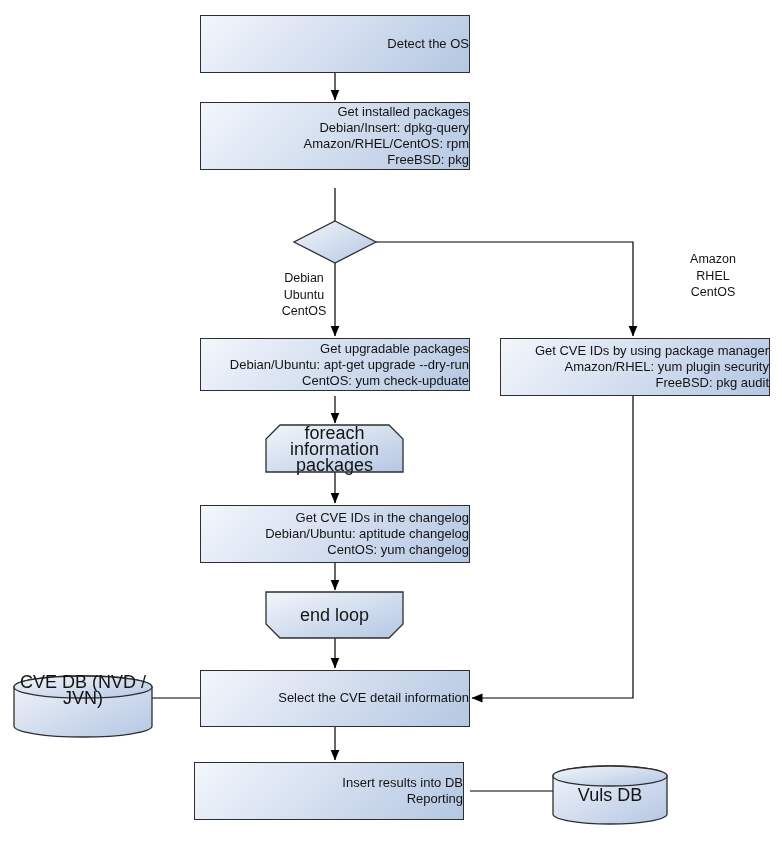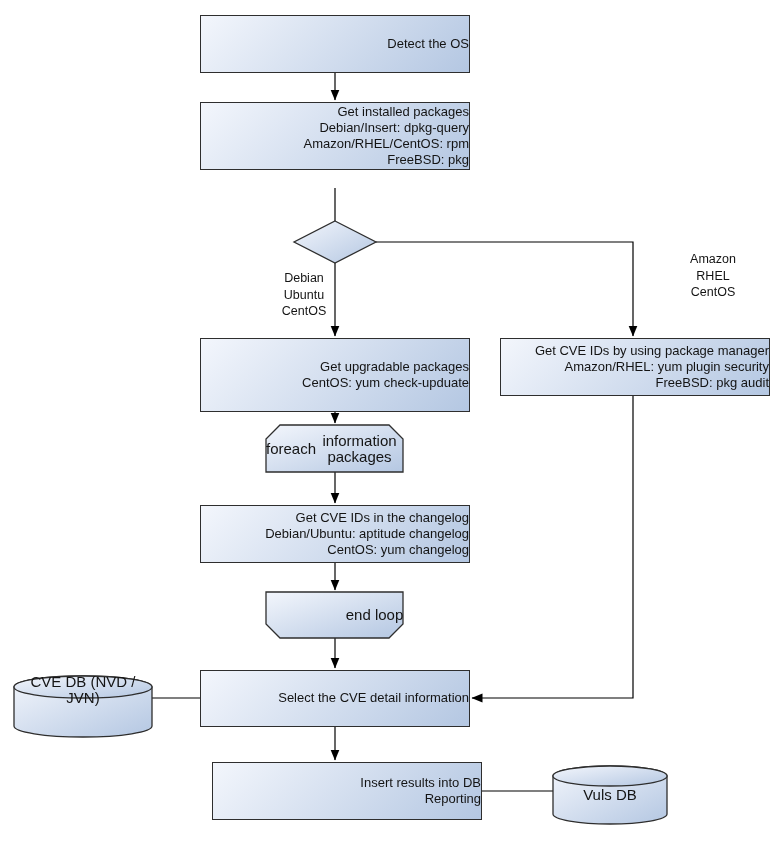--- a/index.html
+++ b/index.html
@@ -25,37 +25,37 @@
 
   .node{
     position:absolute;box-sizing:border-box;
     background:linear-gradient(135deg,var(--node-fill-light,#f3f6fc) 0%,var(--node-fill-dark,#b4c7e2) 100%);
     border:1.4px solid var(--node-border,#2e2e2e);
     display:flex;flex-direction:column;align-items:flex-end;justify-content:center;
     text-align:center;font-size:13px;line-height:16.5px;
   }
   .overlay{
     position:absolute;box-sizing:border-box;background:transparent;border:none;
-    display:flex;flex-direction:row;align-items:center;justify-content:center;
-    text-align:center;font-size:15px;line-height:16px;
+    display:flex;flex-direction:column;align-items:center;justify-content:center;
+    text-align:center;font-size:18px;line-height:16px;
   }
   .edge-label{
     position:absolute;font-size:12.5px;line-height:16.5px;text-align:center;
   }
 
   #n-detect   {left:200px;top:15px; width:270px;height:58px;}
   #n-installed{left:200px;top:102px;width:270px;height:68px;line-height:16px;}
-  #n-upgradable{left:200px;top:338px;width:270px;height:74px;line-height:16px;}
+  #n-upgradable{left:200px;top:338px;width:270px;height:53px;line-height:16px;}
   #n-cvepkg   {left:500px;top:338px;width:270px;height:58px;line-height:16px;}
   #n-changelog{left:200px;top:505px;width:270px;height:58px;line-height:16px;}
   #n-select   {left:200px;top:670px;width:270px;height:57px;}
-  #n-insert   {left:212px;top:762px;width:270px;height:58px;}
+  #n-insert   {left:194px;top:762px;width:270px;height:58px;}
 
   #t-foreach {left:266px;top:425px;width:137px;height:47px;}
-  #t-endloop {left:266px;top:592px;width:137px;height:46px;margin-left:40px;}
+  #t-endloop {left:266px;top:592px;width:137px;height:46px;}
   #t-cvedb   {left:14px; top:666px;width:138px;height:48px;}
   #t-vulsdb  {left:553px;top:772px;width:114px;height:46px;justify-content:center;}
 
   #l-left-branch {left:276px;top:270px;width:56px;}
   #l-right-branch{left:634px;top:251px;width:88px;margin-left:35px;}
 </style>
 </head>
 <body>
 
 <div class="canvas">
@@ -106,20 +106,21 @@
 
   <div class="node" id="n-installed">
     <div>Get installed packages</div>
     <div>Debian/Insert: dpkg-query</div>
     <div>Amazon/RHEL/CentOS: rpm</div>
     <div>FreeBSD: pkg</div>
   </div>
 
   <div class="node" id="n-upgradable">
     <div>Get upgradable packages</div>
+    <div>Debian/Ubuntu: apt-get upgrade --dry-run</div>
     <div>CentOS: yum check-upduate</div>
   </div>
 
   <div class="node" id="n-changelog">
     <div>Get CVE IDs in the changelog</div>
     <div>Debian/Ubuntu: aptitude changelog</div>
     <div>CentOS: yum changelog</div>
   </div>
 
   <div class="node" id="n-cvepkg">

